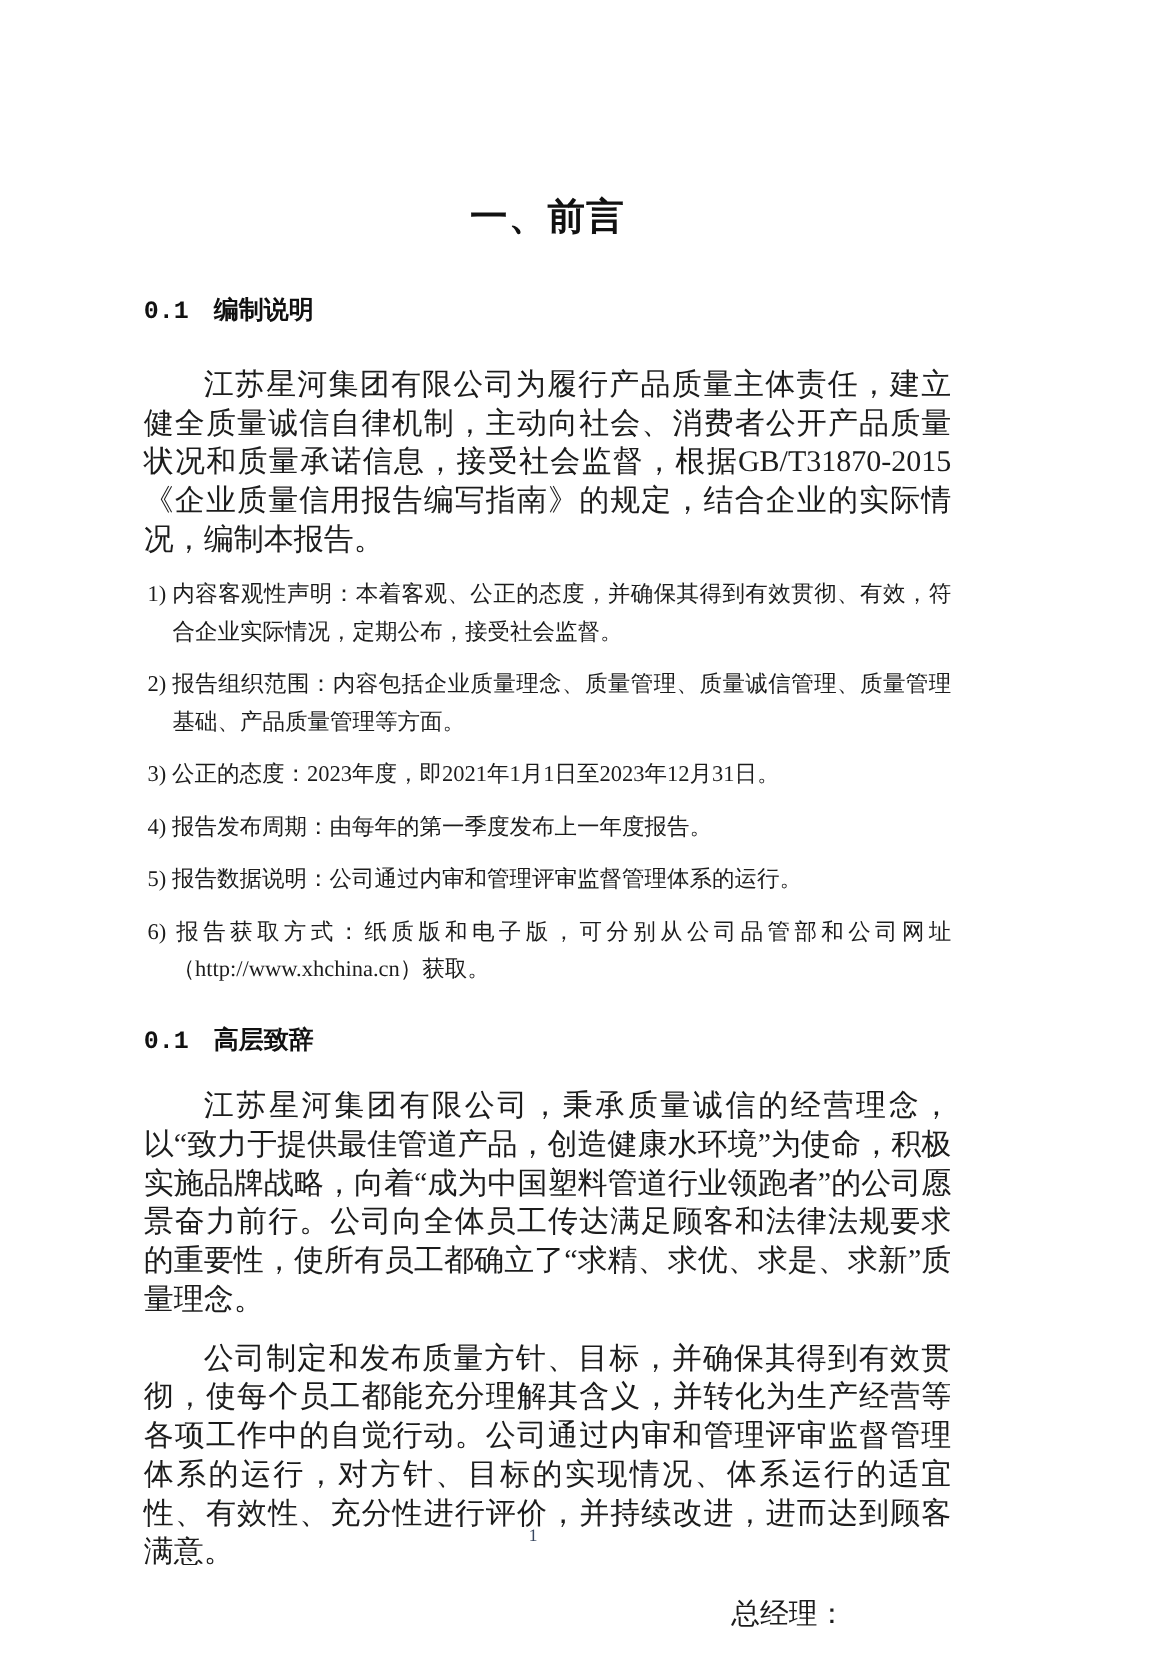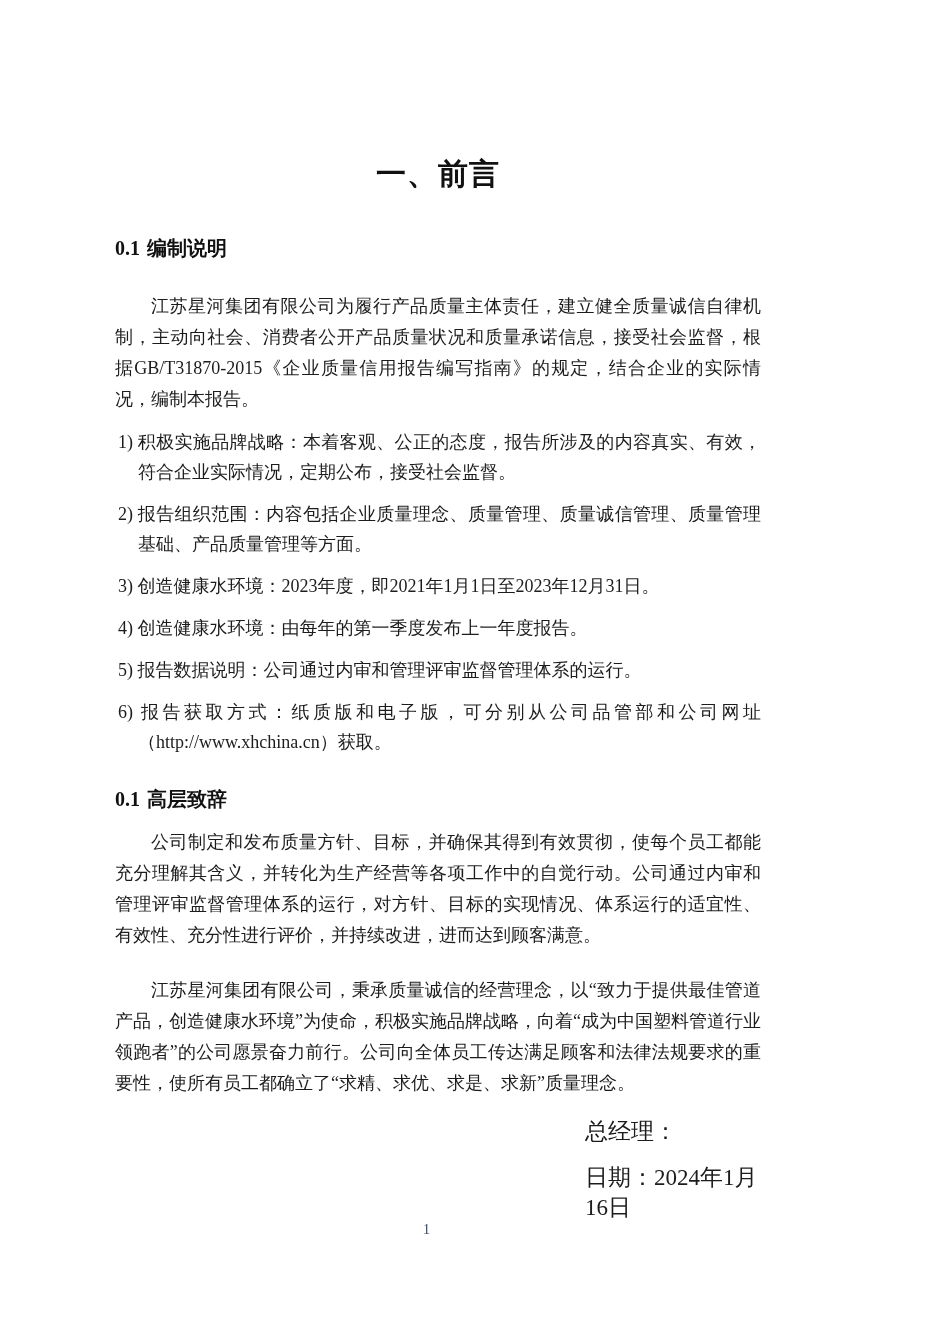--- a/index.html
+++ b/index.html
@@ -35,32 +35,32 @@
   .section-heading {
     margin: 0;
     margin-top: 45px;
     font-family: "Liberation Sans", "DejaVu Sans", sans-serif;
     font-weight: bold;
     font-size: 20px;
     line-height: 24px;
     color: #111111;
   }
   .section-heading .h-num {
-    font-family: Liberation Serif, serif;
+    font-family: Liberation Mono, monospace;
     letter-spacing: 0;
-    margin-right: 7px;
+    margin-right: 20px;
     text-align: center;
   }
   .section-heading.h-02 {
     margin-top: 30px;
   }
   .para {
     margin: 0;
     margin-top: 31px;
-    font-size: 18px;
+    font-size: 24px;
     line-height: 31px;
     text-align: justify;
     text-indent: 2em;
   }
   .para.p-tight {
     margin-top: 24px;
   }
   .para.p-follow {
     margin-top: 16px;
   }
@@ -115,50 +115,50 @@
 
     <h2 class="section-heading h-01">
       <span class="h-num">0.1</span><span class="h-label">编制说明</span>
     </h2>
 
     <p class="para">江苏星河集团有限公司为履行产品质量主体责任，建立健全质量诚信自律机制，主动向社会、消费者公开产品质量状况和质量承诺信息，接受社会监督，根据GB/T31870-2015《企业质量信用报告编写指南》的规定，结合企业的实际情况，编制本报告。</p>
 
     <div class="num-list">
       <div class="li">
         <span class="marker">1)</span>
-        <span class="li-text">积极实施品牌战略：本着客观、公正的态度，报告所涉及的内容真实、有效，符合企业实际情况，定期公布，接受社会监督。</span>
+        <span class="li-text">内容客观性声明：本着客观、公正的态度，并确保其得到有效贯彻、有效，符合企业实际情况，定期公布，接受社会监督。</span>
       </div>
       <div class="li">
         <span class="marker">2)</span>
         <span class="li-text">报告组织范围：内容包括企业质量理念、质量管理、质量诚信管理、质量管理基础、产品质量管理等方面。</span>
       </div>
       <div class="li">
         <span class="marker">3)</span>
-        <span class="li-text">创造健康水环境：2023年度，即2021年1月1日至2023年12月31日。</span>
+        <span class="li-text">公正的态度：2023年度，即2021年1月1日至2023年12月31日。</span>
       </div>
       <div class="li">
         <span class="marker">4)</span>
-        <span class="li-text">创造健康水环境：由每年的第一季度发布上一年度报告。</span>
+        <span class="li-text">报告发布周期：由每年的第一季度发布上一年度报告。</span>
       </div>
       <div class="li">
         <span class="marker">5)</span>
         <span class="li-text">报告数据说明：公司通过内审和管理评审监督管理体系的运行。</span>
       </div>
       <div class="li">
         <span class="marker">6)</span>
         <span class="li-text">报告获取方式：纸质版和电子版，可分别从公司品管部和公司网址（http://www.xhchina.cn）获取。</span>
       </div>
     </div>
 
     <h2 class="section-heading h-02">
       <span class="h-num">0.1</span><span class="h-label">高层致辞</span>
     </h2>
 
+    <p class="para p-tight">江苏星河集团有限公司，秉承质量诚信的经营理念，以“致力于提供最佳管道产品，创造健康水环境”为使命，积极实施品牌战略，向着“成为中国塑料管道行业领跑者”的公司愿景奋力前行。公司向全体员工传达满足顾客和法律法规要求的重要性，使所有员工都确立了“求精、求优、求是、求新”质量理念。</p>
     <p class="para p-follow">公司制定和发布质量方针、目标，并确保其得到有效贯彻，使每个员工都能充分理解其含义，并转化为生产经营等各项工作中的自觉行动。公司通过内审和管理评审监督管理体系的运行，对方针、目标的实现情况、体系运行的适宜性、有效性、充分性进行评价，并持续改进，进而达到顾客满意。</p>
-    <p class="para p-tight">江苏星河集团有限公司，秉承质量诚信的经营理念，以“致力于提供最佳管道产品，创造健康水环境”为使命，积极实施品牌战略，向着“成为中国塑料管道行业领跑者”的公司愿景奋力前行。公司向全体员工传达满足顾客和法律法规要求的重要性，使所有员工都确立了“求精、求优、求是、求新”质量理念。</p>
 
     <div class="signature">
       <div class="sig-line">总经理：</div>
       <div class="sig-line date">日期：2024年1月16日</div>
     </div>
 
   </div>
 
   <div class="page-number">1</div>
 </div>

